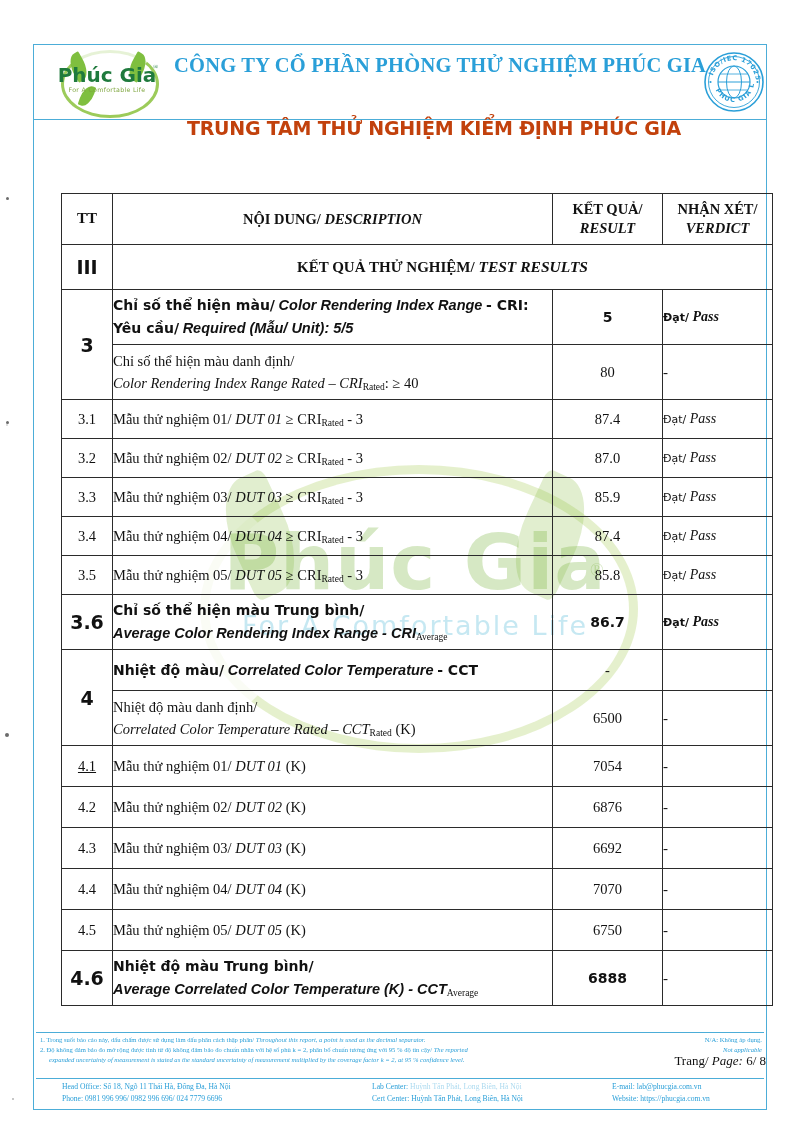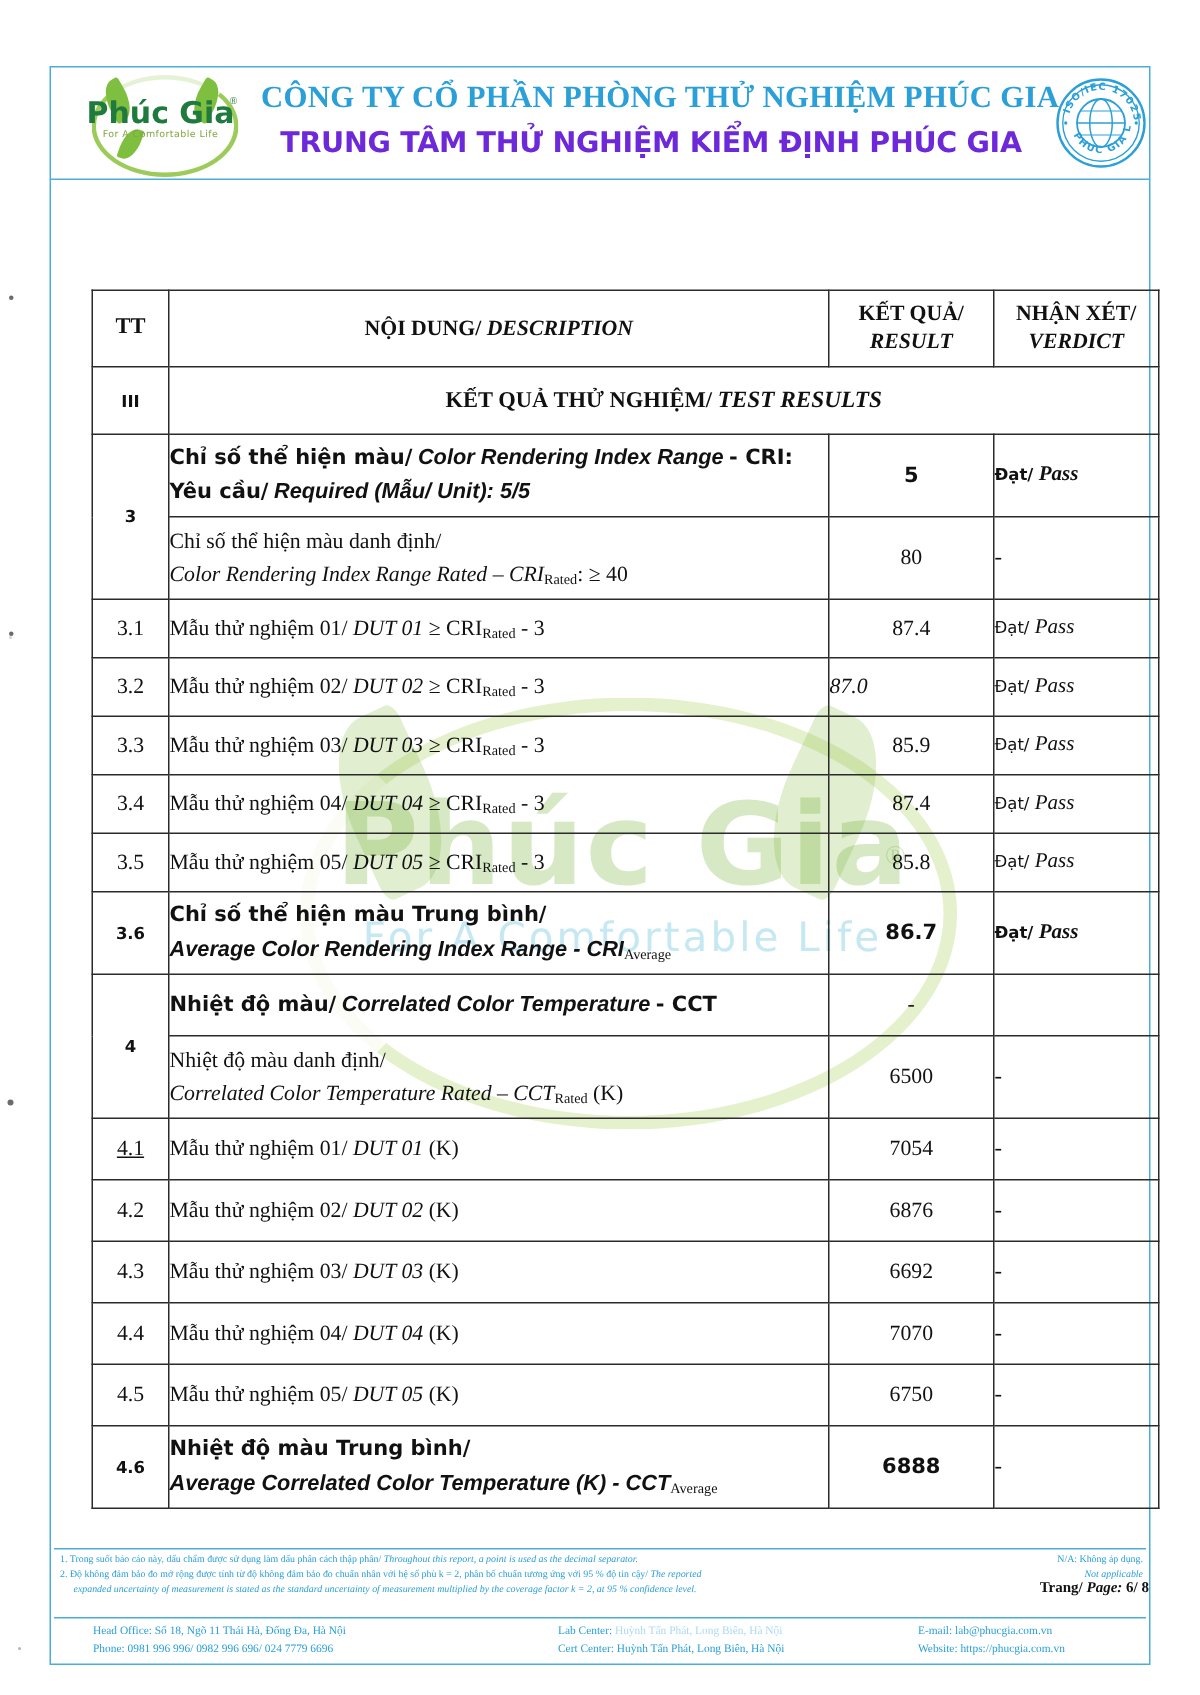--- a/index.html
+++ b/index.html
@@ -82,22 +82,22 @@
   .logo-reg{position:absolute;left:110px;top:14px;font-size:7px;color:#1f7a3d;}
 
   .hdr-titles{position:absolute;left:140px;top:6px;width:520px;text-align:center;}
   .hdr-l1{
     font-family:"Liberation Serif", serif;
     font-size:20.5px;font-weight:bold;color:#2a9fd8;letter-spacing:.2px;
     line-height:1.45;white-space:nowrap;
   }
   .hdr-l2{
     font-family:"DejaVu Sans", sans-serif;
-    font-size:19px;font-weight:bold;color:#6d28d9;letter-spacing:-.2px;
-    line-height:1.5;white-space:nowrap;
+    font-size:19px;font-weight:bold;color:#c2410c;letter-spacing:-.2px;
+    line-height:1.5;white-space:nowrap;margin-top:33px;
   }
 
   .seal{position:absolute;left:668px;top:5px;width:64px;height:64px;}
   .seal svg{display:block;}
 
   
   .tband{
     position:absolute;left:34px;top:120px;width:732px;height:64px;
     z-index:3;border-bottom:1.6px solid #4cadd8;box-sizing:border-box;
   }
@@ -132,21 +132,21 @@
   .hd .en{font-style:italic;font-family:"Liberation Serif",serif;font-size:14.5px;font-weight:bold;}
   .hd-tt{font-size:15px;}
 
   .sect{
     text-align:center;font-weight:bold;font-size:15px;
     font-family:"DejaVu Sans", sans-serif;padding:8px 2px;
   }
   .sect .en{font-style:italic;font-family:"Liberation Serif",serif;font-weight:bold;font-size:15.5px;}
 
   .num{text-align:center;font-size:14.5px;font-family:"Liberation Serif",serif;padding:4px 0;}
-  .num.b{font-weight:bold;font-size:11px;font-family:"DejaVu Sans",sans-serif;}
+  .num.b{font-weight:bold;font-size:19px;font-family:"DejaVu Sans",sans-serif;}
 
   .d{padding:5px 8px;font-size:14.5px;line-height:1.55;font-family:"Liberation Serif",serif;}
   .d .vn{font-family:"Liberation Serif",serif;}
   .d .vnb{font-weight:bold;font-family:"DejaVu Sans",sans-serif;font-size:14px;}
   .d .it{font-style:italic;font-family:"Liberation Serif",serif;}
   .d .itb{font-style:italic;font-weight:bold;font-family:Liberation Sans, sans-serif;}
   .d sub{font-size:9.5px;vertical-align:baseline;position:relative;top:2px;}
 
   .rv{font-size:14.5px;font-family:"Liberation Serif",serif;}
   .rv.b{font-weight:bold;font-family:"DejaVu Sans",sans-serif;font-size:14px;}
@@ -163,21 +163,21 @@
     z-index:3;box-sizing:border-box;
     border-top:1.2px solid #4cadd8;
   }
   .note-l{position:absolute;left:4px;top:2px;width:560px;color:#2a9fd8;font-size:6.6px;line-height:1.52;}
   .note-l .en{font-style:italic;}
   .note-l .ind{display:block;padding-left:9px;}
   .na{position:absolute;left:598px;top:2px;width:128px;text-align:right;color:#2a9fd8;font-size:6.6px;line-height:1.5;}
   .na .en{font-style:italic;}
   .pg{
     position:absolute;left:570px;top:20px;width:160px;text-align:right;
-    color:#111;font-size:10px;font-family:"Liberation Serif",serif;font-weight:bold;
+    color:#111;font-size:13px;font-family:"Liberation Serif",serif;
   }
   .pg .en{font-style:italic;}
 
   
   .contact{
     position:absolute;left:36px;top:1078px;width:728px;height:30px;
     z-index:3;color:#2a9fd8;font-size:7.6px;line-height:1.62;
     box-sizing:border-box;border-top:1.2px solid #4cadd8;padding-top:2px;
   }
   .cc{position:absolute;}
@@ -332,21 +332,21 @@
         </td>
       </tr>
       <tr>
         <td class="num" style="height:38px;">3.2</td>
         <td class="d">
           <span class="vn">Mẫu thử nghiệm 02/</span>
           <span class="it">DUT 02</span>
           <span>≥ CRI</span><sub>Rated</sub>
           <span>- 3</span>
         </td>
-        <td class="rv" style="text-align:left;font-style:italic;">87.0</td>
+        <td class="rv" style="text-align:center;">87.0</td>
         <td class="vd">
           <span class="vn">Đạt/</span>
           <span class="en">Pass</span>
         </td>
       </tr>
       <tr>
         <td class="num" style="height:38px;">3.3</td>
         <td class="d">
           <span class="vn">Mẫu thử nghiệm 03/</span>
           <span class="it">DUT 03</span>

